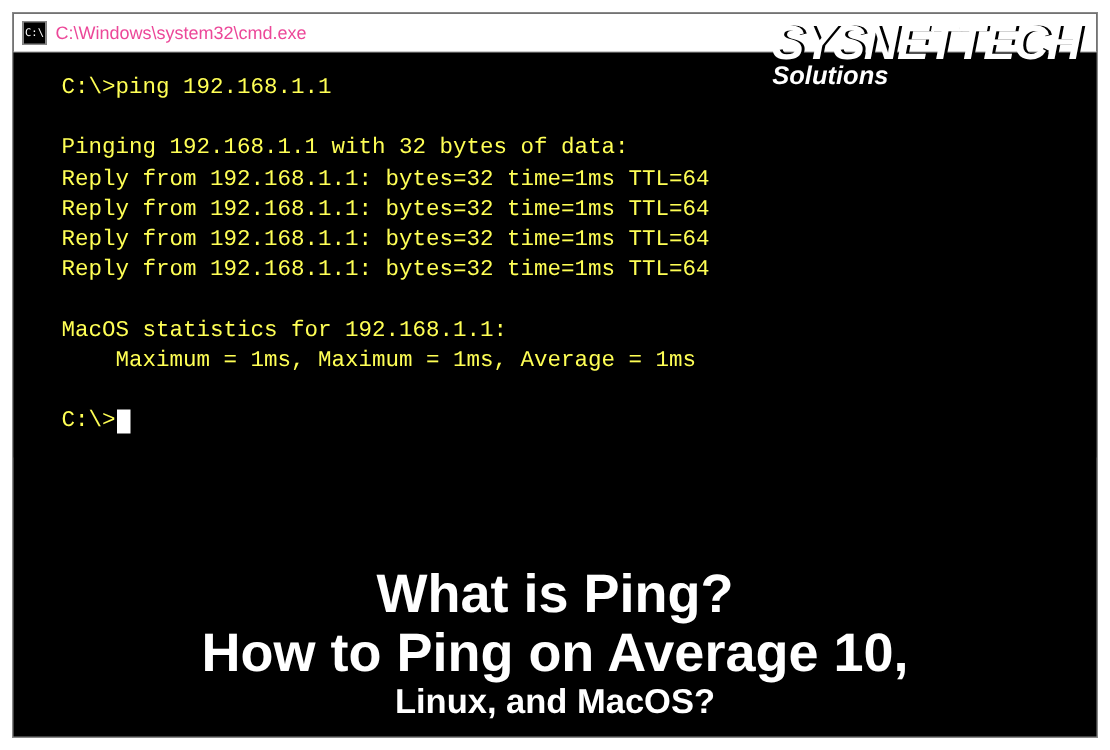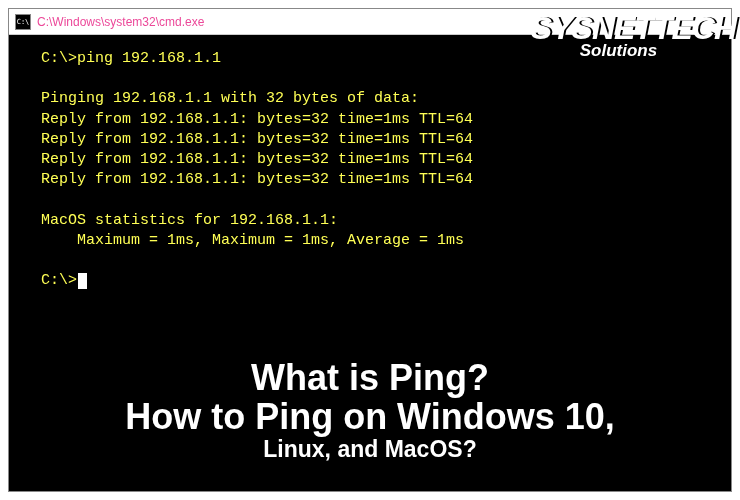--- a/index.html
+++ b/index.html
@@ -70,43 +70,43 @@
       display: inline-block;
       width: 9px;
       height: 16px;
       background: #fff;
       vertical-align: text-bottom;
       margin-left: 1px;
     }
     .watermark {
       position: absolute;
       top: 10px;
-      right: 4px;
-      text-align: center;
+      right: 20px;
+      text-align: left;
       color: #fff;
       font-family: 'Arial Black', Impact, sans-serif;
       font-style: italic;
       z-index: 10;
       pointer-events: none;
     }
     .watermark-main {
       font-size: 32px;
       font-weight: 900;
       letter-spacing: -1px;
       text-shadow: 2px 0 0 #000;
     }
     .watermark-sub {
       font-size: 17px;
       font-weight: bold;
       margin-top: -6px;
       margin-right: 30px;
     }
     .overlay-title {
       position: absolute;
-      bottom: 38px;
+      bottom: 20px;
       left: 0;
       right: 0;
       text-align: center;
       color: #fff;
       font-family: 'Arial Black', Impact, sans-serif;
       font-weight: 900;
       text-shadow: 2px 2px 3px #000, -1px -1px 2px #000, 1px -1px 2px #000, -1px 1px 2px #000;
       z-index: 10;
       pointer-events: none;
       line-height: 1.1;
@@ -148,15 +148,15 @@
   </div>
 </div>
 
 <div class="watermark">
   <div class="watermark-main">SYSNETTECH</div>
   <div class="watermark-sub">Solutions</div>
 </div>
 
 <div class="overlay-title">
   <div class="overlay-line1">What is Ping?</div>
-  <div class="overlay-line2">How to Ping on Windows 10,</div>
+  <div class="overlay-line2">How to Ping on Average 10,</div>
   <div class="overlay-line3">Linux, and MacOS?</div>
 </div>
 
 </body></html>

